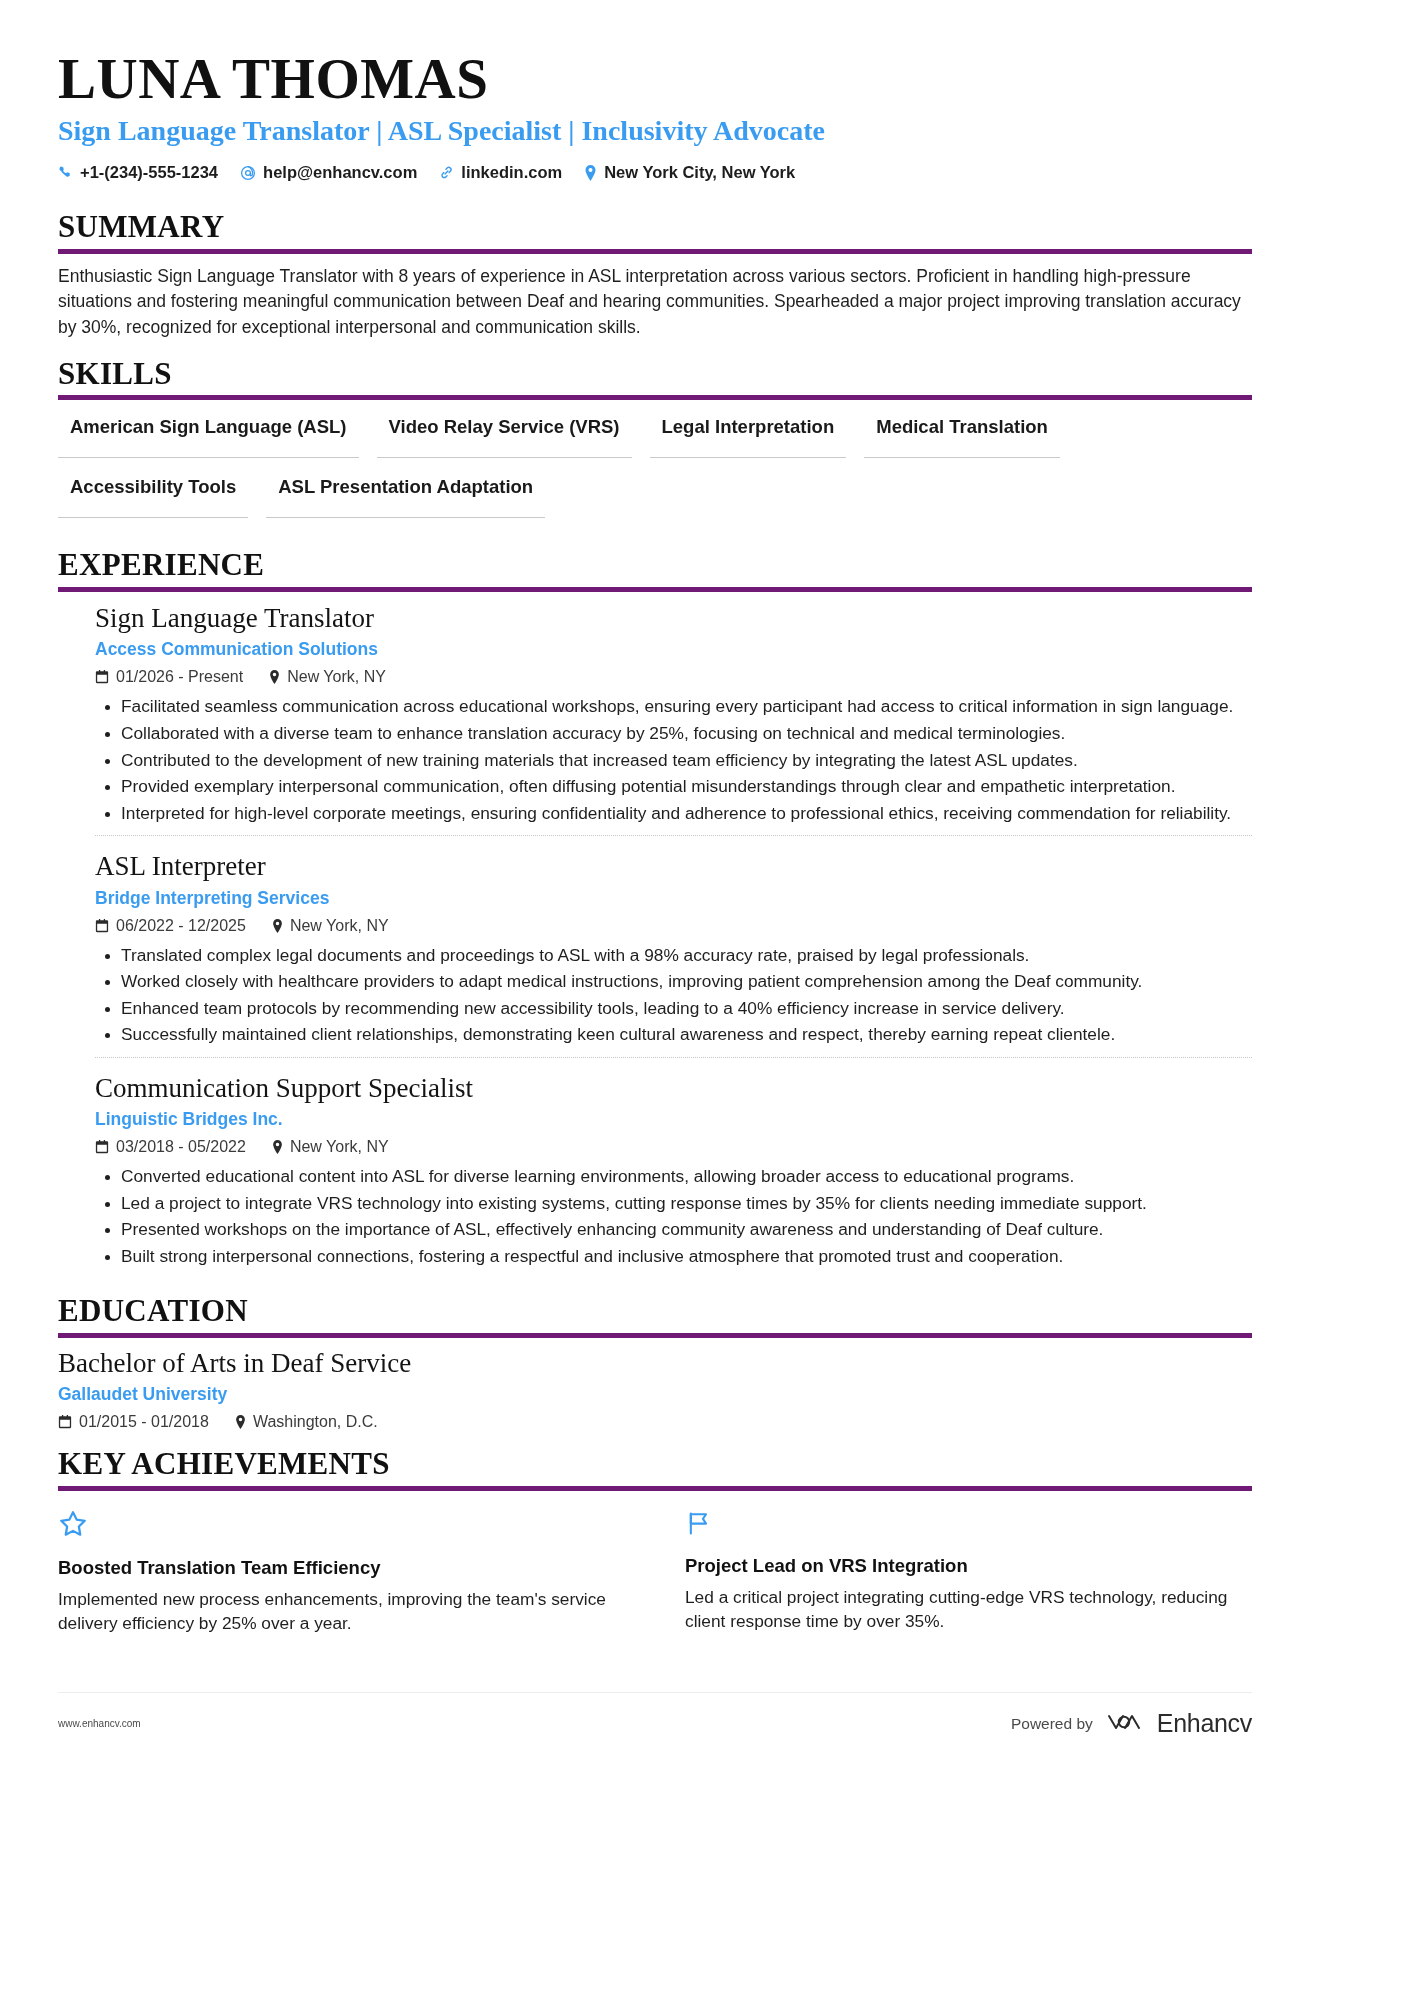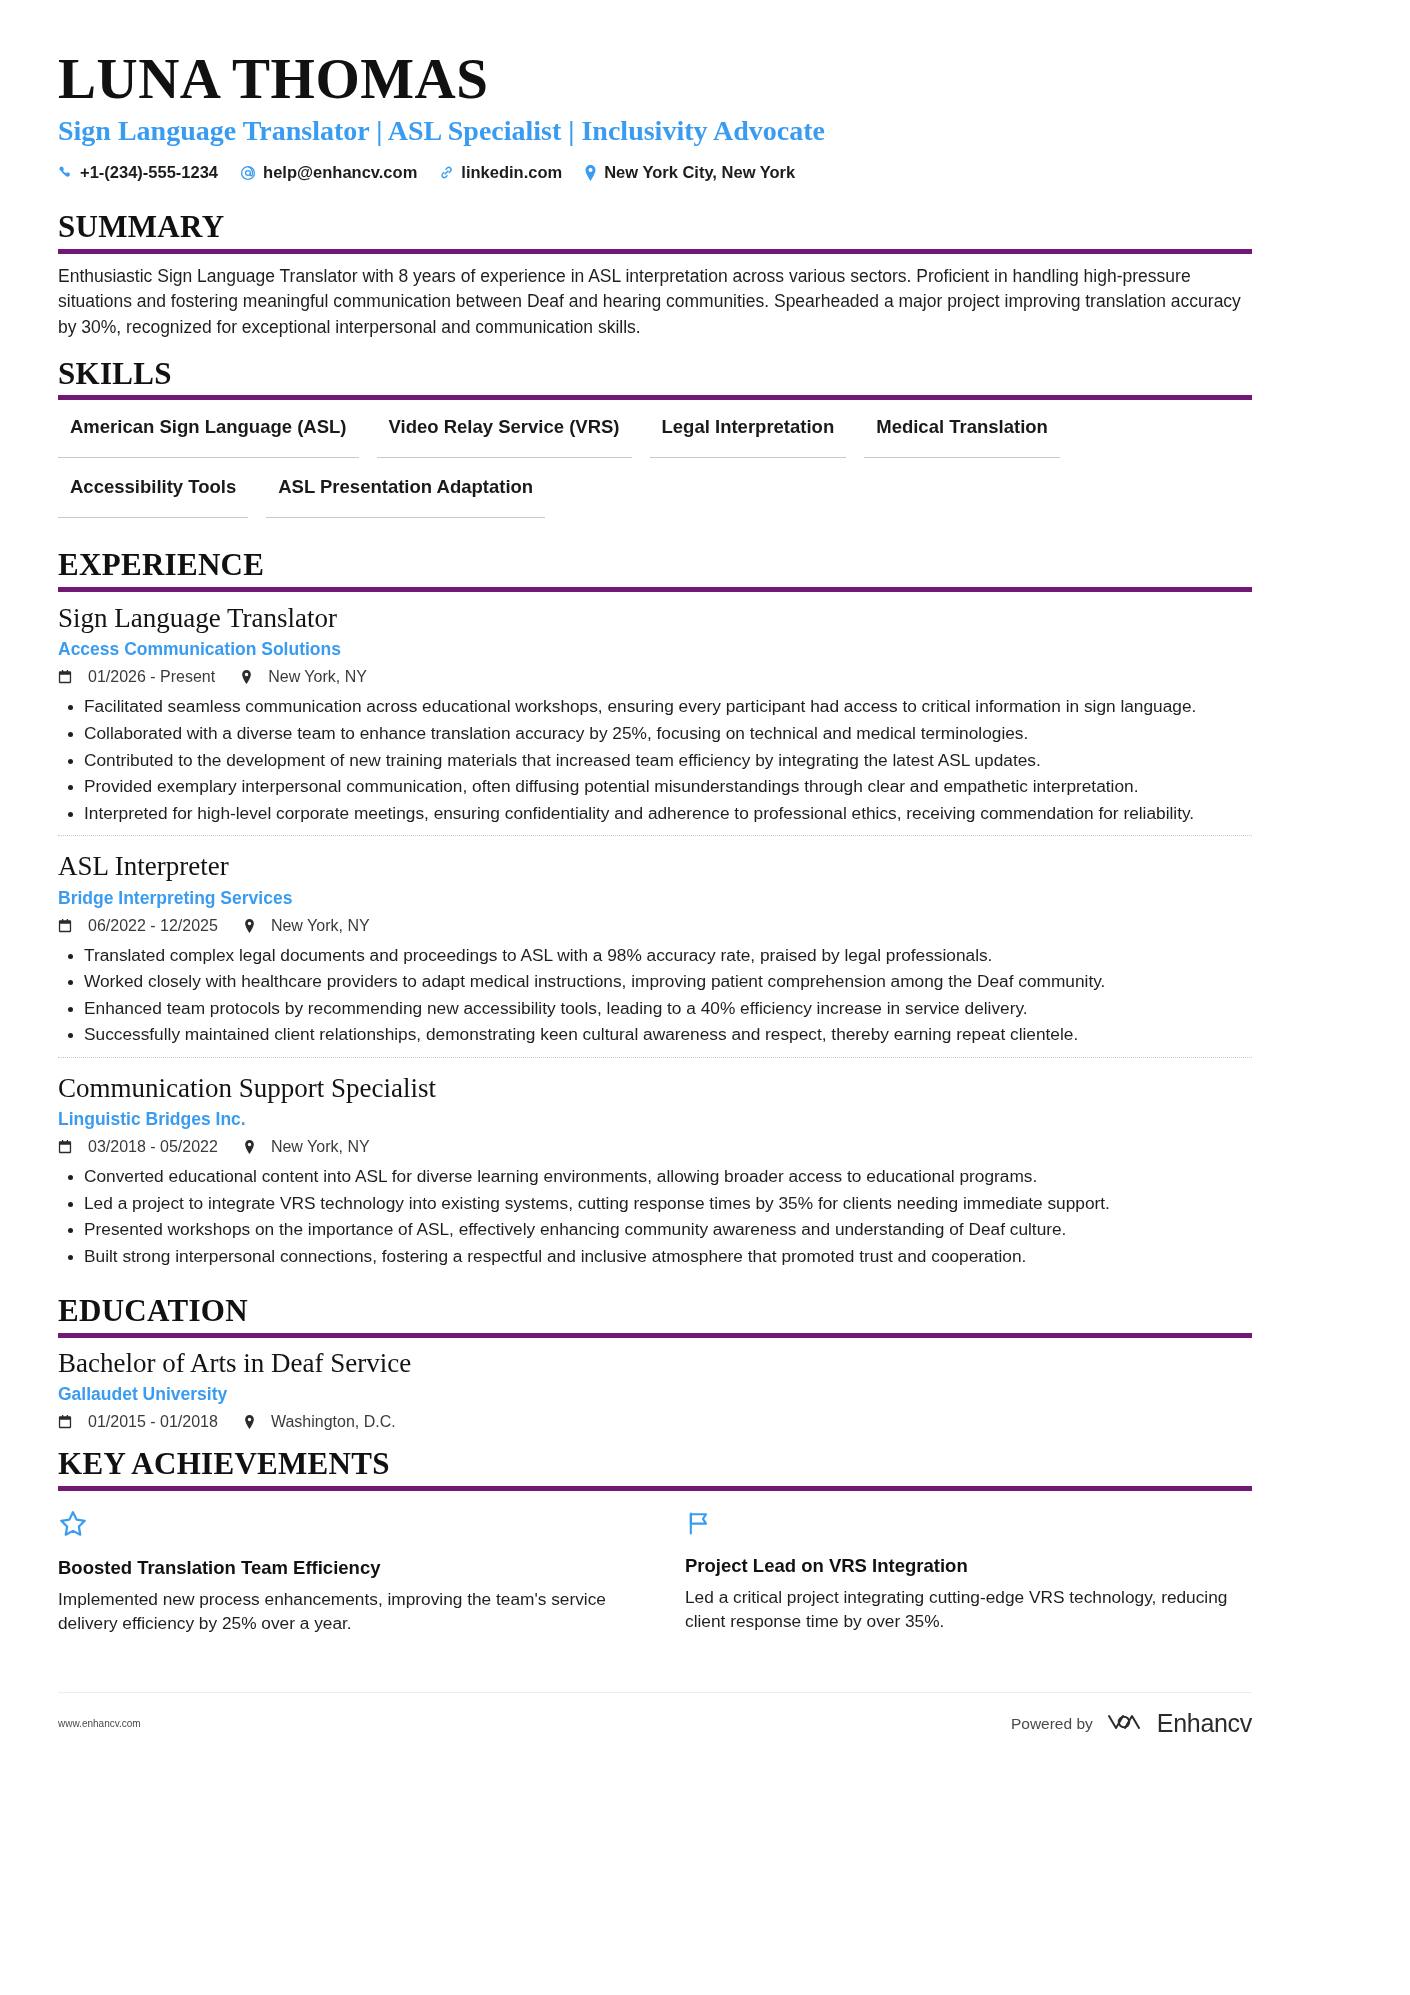--- a/index.html
+++ b/index.html
@@ -83,21 +83,21 @@
   .skill {
     font-size: 18.5px;
     font-weight: bold;
     color: #1a1a1a;
     padding: 4px 12px 19px 12px;
     border-bottom: 1.5px solid #c9c9c9;
     margin-bottom: 14px;
     white-space: nowrap;
   }
   
-  .job { padding-top: 10px; padding-bottom: 8px; }
+  .job { padding-top: 10px; padding-bottom: 8px; margin-left: 37px; }
   .job + .job { border-top: 1.5px dotted #c8c8c8; padding-top: 14px; }
   .job-title {
     font-family: "Liberation Serif", serif;
     font-size: 27px;
     color: #141414;
     margin: 0 0 5px 0;
     line-height: 1.2;
   }
   .company {
     font-size: 17.5px;
@@ -106,21 +106,21 @@
     margin-bottom: 8px;
   }
   .meta-row {
     display: flex;
     align-items: center;
     font-size: 16px;
     color: #3b3b3b;
     gap: 0;
     margin-bottom: 8px;
   }
-  .meta-item { display: flex; align-items: center; gap: 16px; margin-right: 26px; }
+  .meta-item { display: flex; align-items: center; gap: 7px; margin-right: 26px; }
   .meta-item .ic { color: #2b2b2b; display:inline-flex; align-items:center; }
   ul.bullets { margin: 0; padding-left: 26px; }
   ul.bullets li {
     font-size: 17.3px;
     line-height: 1.42;
     margin-bottom: 2px;
     color: #1f1f1f;
   }
   ul.bullets li::marker { font-size: 16px; }
   

